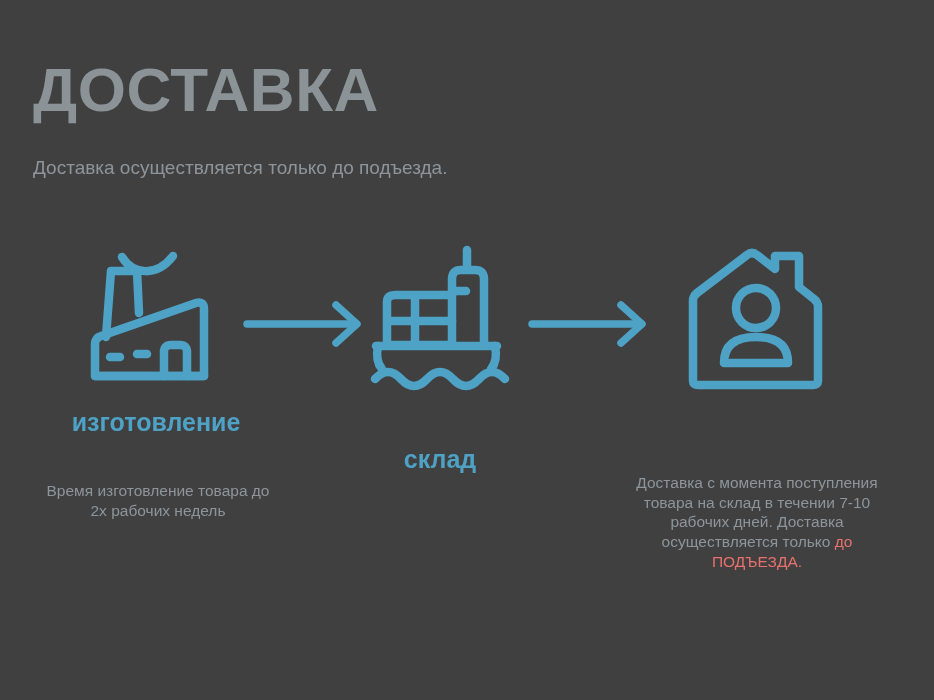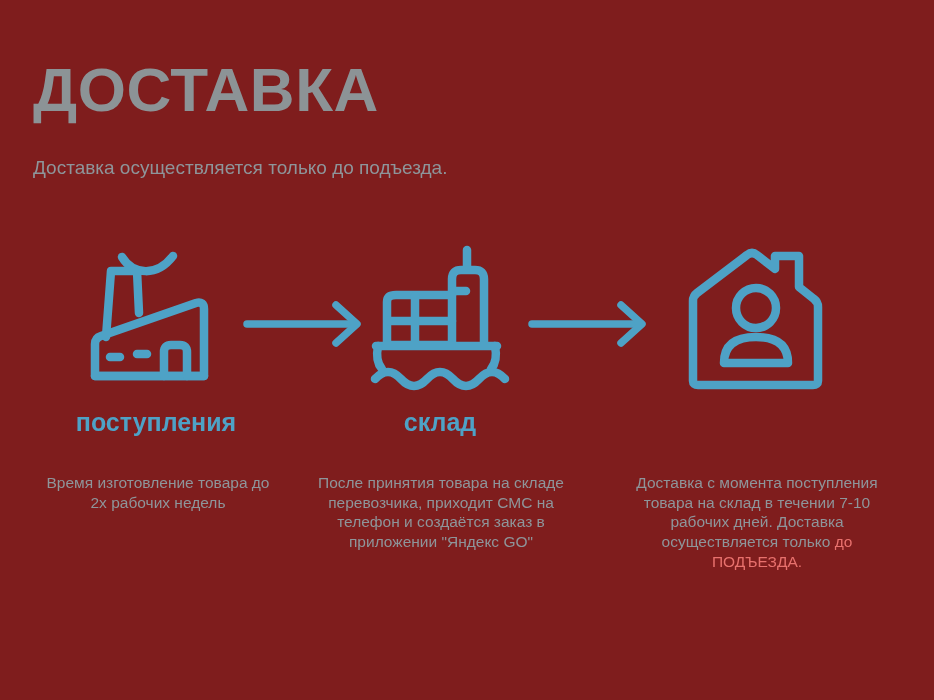--- a/index.html
+++ b/index.html
@@ -12,21 +12,21 @@
     height: 700px;
     position: relative;
     overflow: hidden;
     font-family: "Liberation Sans", "DejaVu Sans", sans-serif;
     -webkit-font-smoothing: antialiased;
   }
 
   .slide {
     position: absolute;
     inset: 0;
-    background: #7f1d1d;
+    background: #404040;
   }
 
   
   .page-title {
     position: absolute;
     left: 33px;
     top: 12px;
     font-size: 62px;
     font-weight: 700;
     letter-spacing: 0.5px;
@@ -83,34 +83,34 @@
     position: absolute;
     top: 407px;
     font-size: 25px;
     font-weight: 700;
     color: #4ea2c6;
     text-align: center;
     line-height: 1.2;
     white-space: nowrap;
   }
   .label-1 { left: 0;   width: 312px; }
-  .label-2 { left: 300px; width: 280px; }
+  .label-2 { left: 300px; width: 280px; margin-top: 37px; }
   .label-3 { left: 620px; width: 272px; }
 
   
   .step-desc {
     position: absolute;
     top: 473px;
     font-size: 15.5px;
     font-weight: 400;
     color: #8e959a;
     text-align: center;
     line-height: 1.27;
   }
-  .desc-1 { left: 38px;  width: 240px; }
+  .desc-1 { left: 38px;  width: 240px; margin-top: 8px; }
   .desc-2 { left: 305px; width: 272px; }
   .desc-3 { left: 617px; width: 280px; }
 
   .hl-red { color: #e8716d; }
 
   
   .footer-note {
     position: absolute;
     left: 60px;
     top: 628px;
@@ -206,23 +206,22 @@
           <path d="M12 136 L12 56 Q12 51 16 48 L66 10 Q71 6 76 10 L94 24 L94 11 L118 11 L118 42 L133 54 Q137 57 137 62 L137 136 Q137 140 132 140 L17 140 Q12 140 12 136 Z"></path>
 
           <circle cx="75" cy="63" r="20"></circle>
 
           <path d="M43 118 Q43 92 75 92 Q107 92 107 118 Z"></path>
         </g>
       </svg>
     </div>
   </div>
 
-  <div class="step-label label-1">поступления</div>
+  <div class="step-label label-1">изготовление</div>
   <div class="step-label label-2">склад</div>
 
   <div class="step-desc desc-1">Время изготовление товара до 2х рабочих недель</div>
 
-  <div class="step-desc desc-2">После принятия товара на складе перевозчика, приходит СМС на телефон и создаётся заказ в приложении "Яндекс GO"</div>
 
   <div class="step-desc desc-3"><span>Доставка с момента поступления товара на склад в течении 7-10 рабочих дней. Доставка осуществляется только </span><span class="hl-red">до ПОДЪЕЗДА.</span></div>
 
 
 </div>
 
 </body></html>

